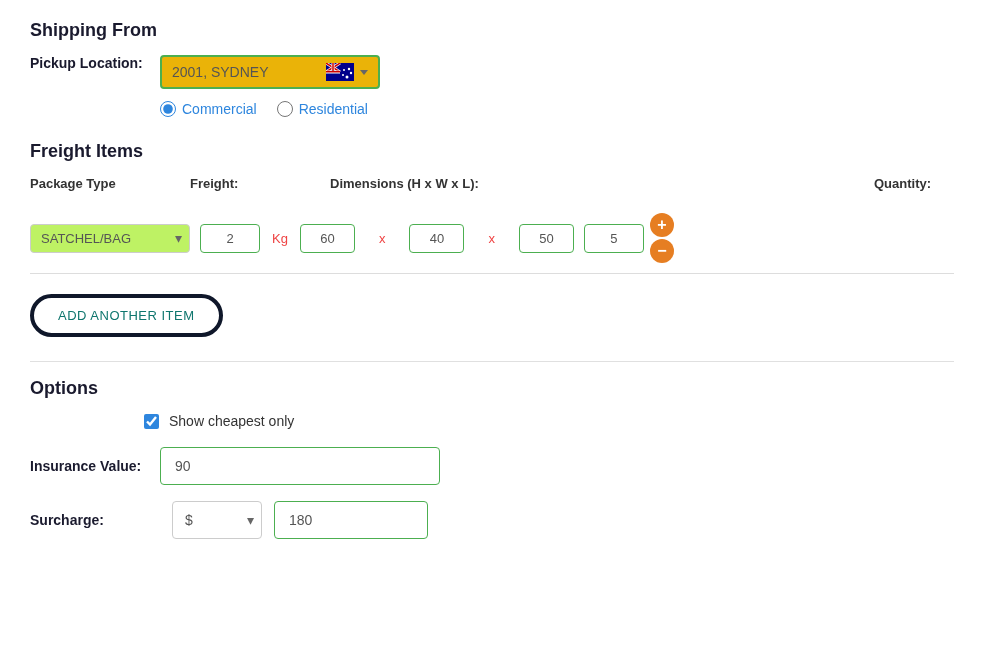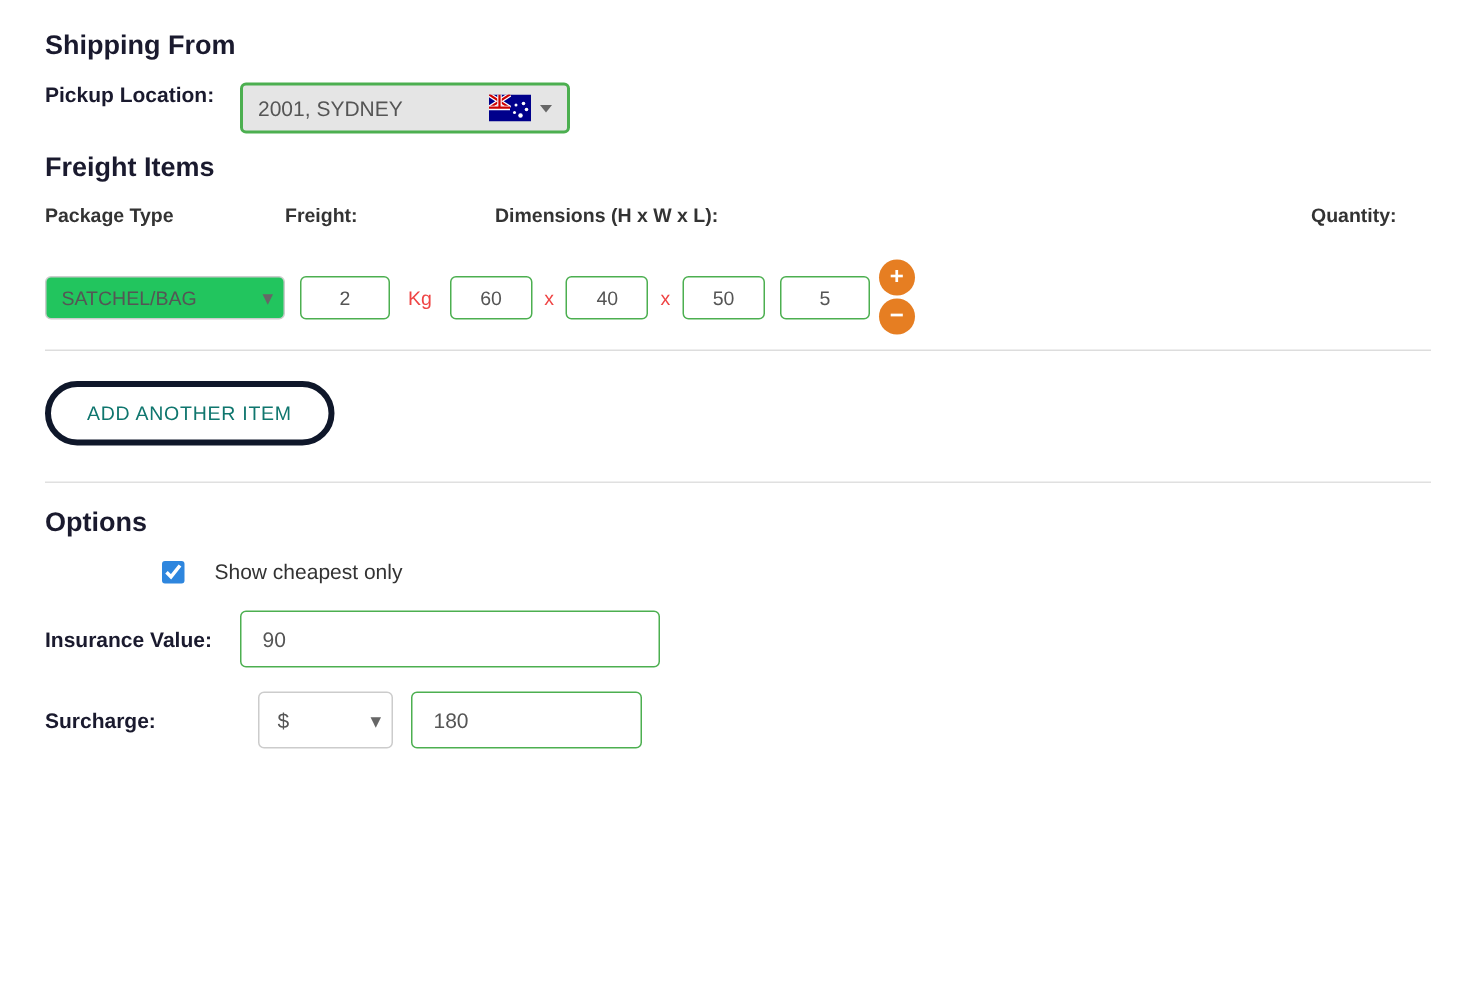--- a/index.html
+++ b/index.html
@@ -26,21 +26,21 @@
       color: #1a1a2e;
       min-width: 130px;
     }
     .pickup-select {
       display: flex;
       align-items: center;
       border: 2px solid #4caf50;
       border-radius: 4px;
       padding: 6px 10px;
       min-width: 220px;
-      background: #e5e5e5;
+      background: #eab308;
       cursor: pointer;
       justify-content: space-between;
     }
     .pickup-select .value {
       color: #555;
       font-size: 14px;
     }
     .pickup-select .flag-arrow {
       display: flex;
       align-items: center;
@@ -100,21 +100,21 @@
     .package-select-wrap {
       position: relative;
       min-width: 160px;
     }
     .package-select {
       width: 100%;
       border: 1px solid #ccc;
       border-radius: 4px;
       padding: 6px 30px 6px 10px;
       appearance: none;
-      background: #22c55e;
+      background: #bef264;
       font-size: 13px;
       color: #555;
       cursor: pointer;
     }
     .select-arrow {
       position: absolute;
       right: 8px;
       top: 50%;
       transform: translateY(-50%);
       pointer-events: none;
@@ -132,21 +132,21 @@
     .dim-input { width: 55px; }
     .qty-input { width: 60px; }
     .unit-label {
       font-size: 13px;
       color: #ef4444;
       margin: 0 2px;
     }
     .dims-group {
       display: flex;
       align-items: center;
-      gap: 6px;
+      gap: 22px;
     }
     .qty-group {
       display: flex;
       align-items: center;
       gap: 6px;
     }
     .qty-buttons {
       display: flex;
       flex-direction: column;
       gap: 2px;
@@ -177,22 +177,22 @@
       letter-spacing: 0.5px;
       cursor: pointer;
       background: #fff;
       margin-top: 20px;
       margin-bottom: 24px;
     }
     .options-section { margin-top: 4px; }
     .checkbox-row {
       display: flex;
       align-items: center;
-      gap: 20px;
-      margin-left: 78px;
+      gap: 10px;
+      margin-left: 114px;
       margin-bottom: 18px;
     }
     .checkbox-row input[type="checkbox"] {
       accent-color: #2e86de;
       width: 15px;
       height: 15px;
     }
     .insurance-row {
       display: flex;
       align-items: center;
@@ -275,20 +275,30 @@
           <circle cx="25" cy="10" r="1.2" fill="white"></circle>
           <circle cx="23" cy="6" r="1.2" fill="white"></circle>
           <circle cx="18" cy="7" r="1" fill="white"></circle>
           <circle cx="17" cy="12" r="1" fill="white"></circle>
         </svg>
         <div class="arrow-down"></div>
       </div>
     </div>
   </div>
 
+  <div class="radio-group">
+    <label class="radio-option">
+      <input type="radio" name="location_type" checked="" style="">
+      <span>Commercial</span>
+    </label>
+    <label class="radio-option">
+      <input type="radio" name="location_type" style="">
+      <span>Residential</span>
+    </label>
+  </div>
 </div>
 
 <div class="freight-section">
   <div class="section-title">Freight Items</div>
 
   <div class="freight-items-header">
     <div class="col-label package-col">Package Type</div>
     <div class="col-label weight-col">Freight:</div>
     <div style="width:60px"></div>
     <div class="col-label dims-col">Dimensions (H x W x L):</div>

